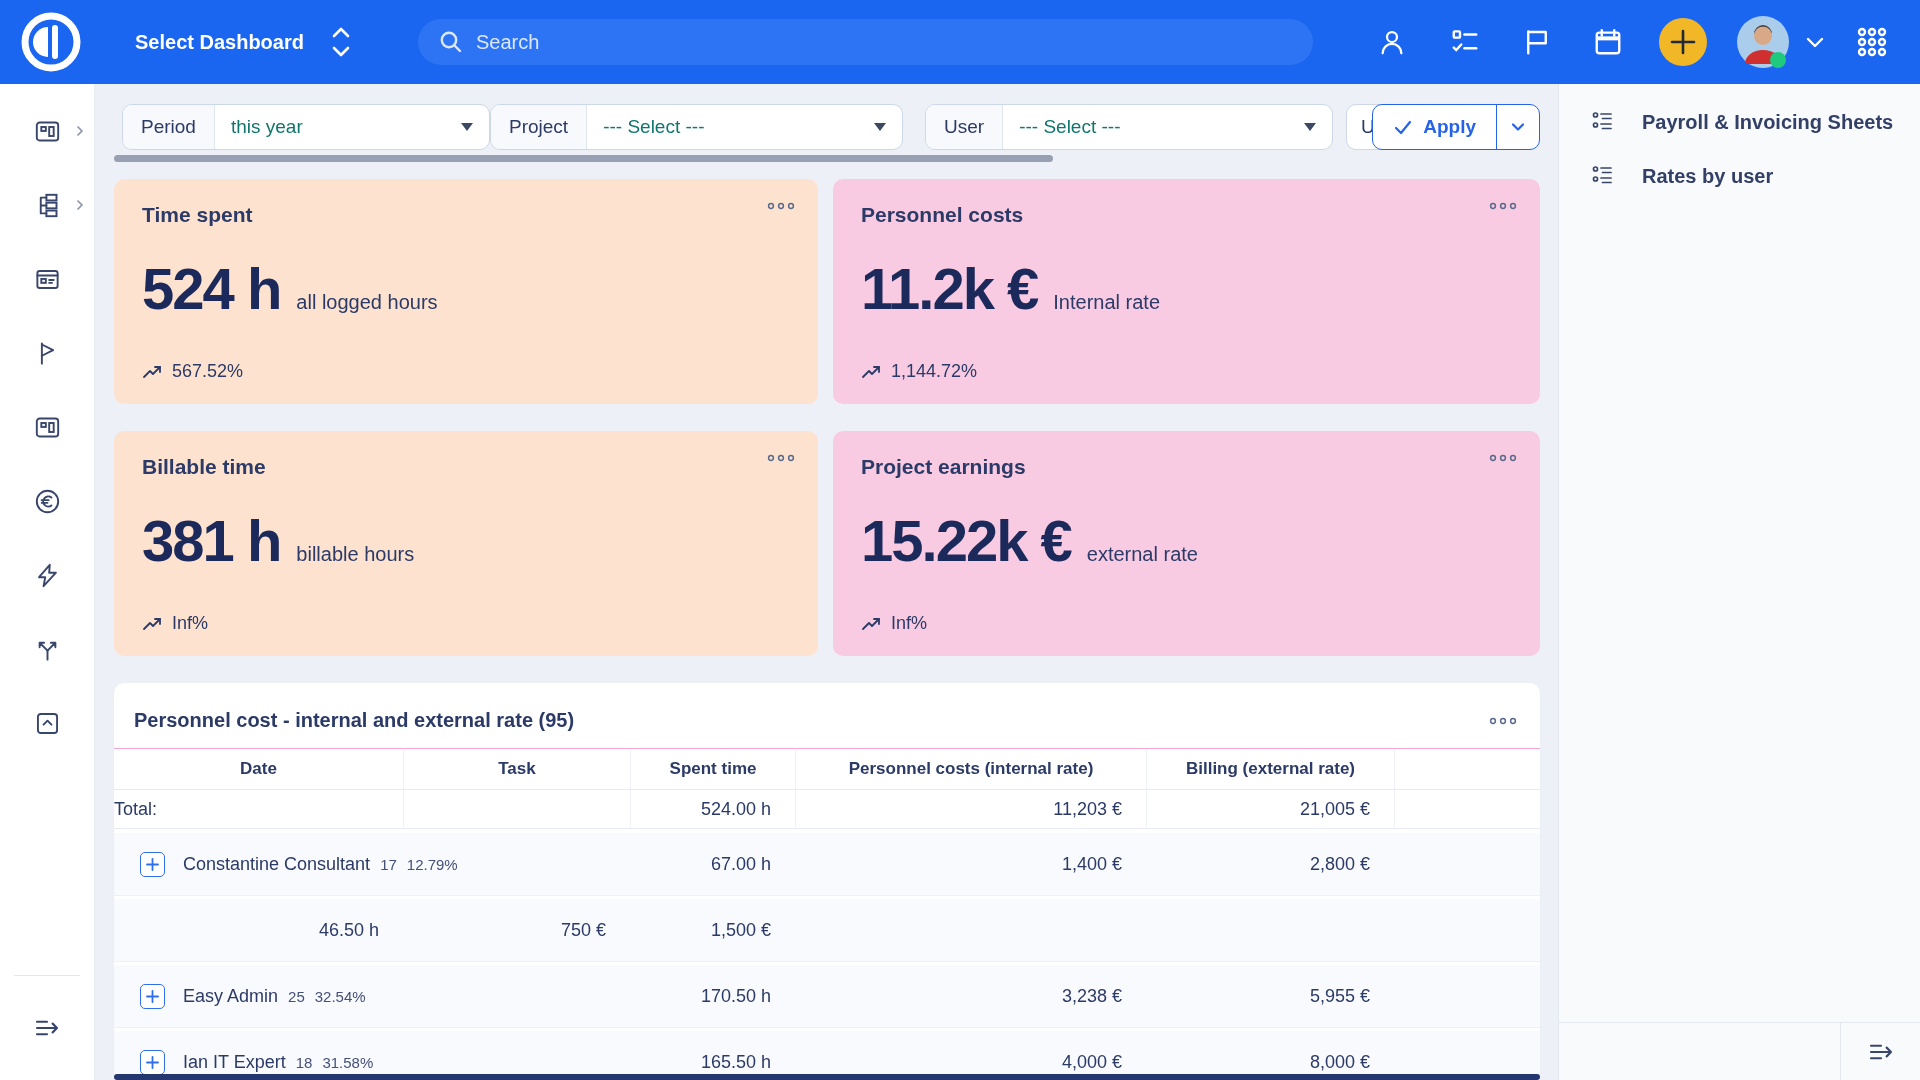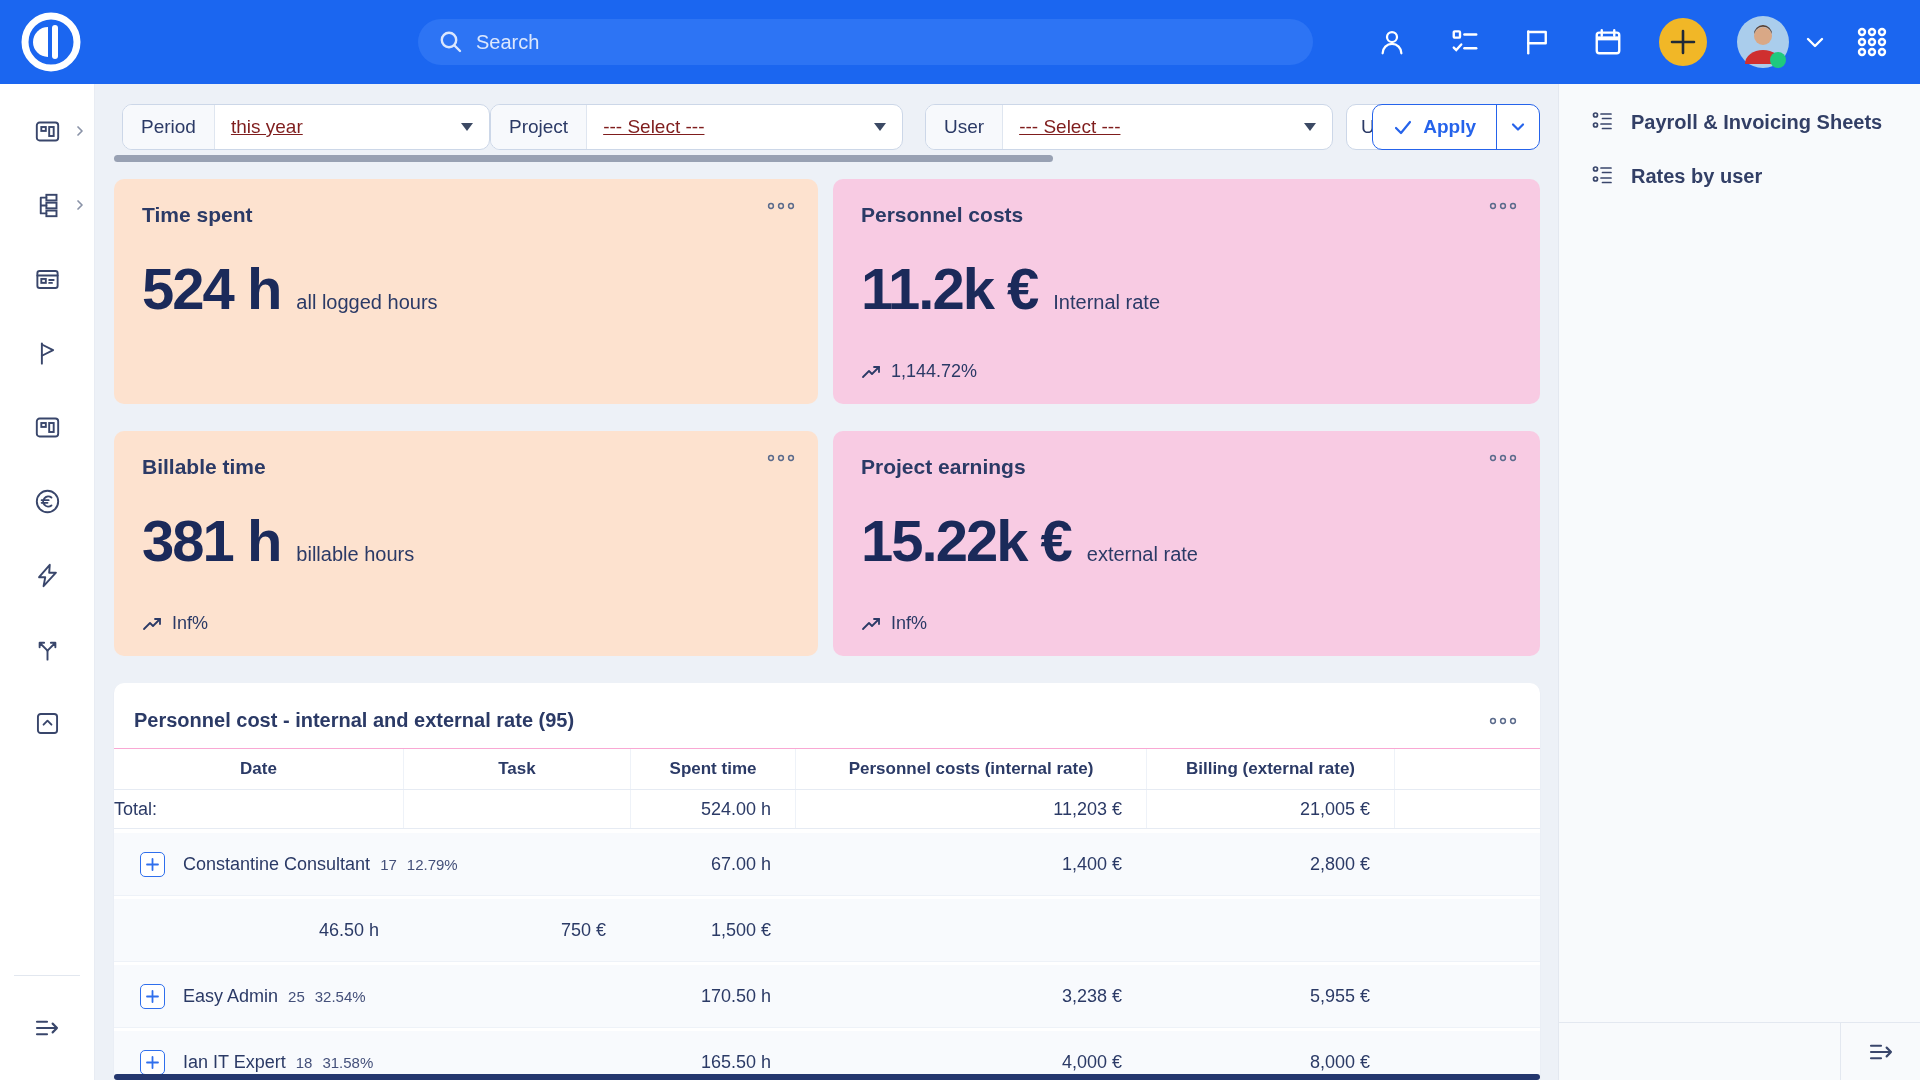--- a/index.html
+++ b/index.html
@@ -27,38 +27,38 @@
     border-right:1px solid #e8ecf3; z-index:10; padding-top:10px; }
   .lb-item { position:relative; height:74px; display:flex; align-items:center; justify-content:center; cursor:pointer; }
   .lb-item .chev { position:absolute; right:8px; top:50%; transform:translateY(-50%); }
   .lb-foot { position:absolute; left:0; bottom:0; width:100%; height:105px; }
   .lb-foot .rule { margin:0 14px; border-top:1px solid #e2e7ef; }
   .lb-foot .exp { height:104px; display:flex; align-items:center; justify-content:center; cursor:pointer; }
 
   
   .rightpanel { position:absolute; left:1558px; top:84px; width:362px; bottom:0; background:#f8fafc;
     border-left:1px solid #e3e8f0; z-index:10; }
-  .rp-item { display:flex; align-items:center; gap:16px; padding:0 0 0 32px; height:44px; margin-top:10px;
+  .rp-item { display:flex; align-items:center; gap:27px; padding:0 0 0 32px; height:44px; margin-top:10px;
     color:#323f66; font-size:20px; font-weight:700; cursor:pointer; }
   .rp-foot { position:absolute; left:0; bottom:0; width:100%; height:58px; border-top:1px solid #e3e8f0; display:flex; }
   .rp-foot .sp { flex:1; }
   .rp-foot .cell { width:80px; border-left:1px solid #e3e8f0; display:flex; align-items:center; justify-content:center; cursor:pointer; }
 
   
   .main { position:absolute; left:95px; top:84px; width:1463px; bottom:0; background:#edf1f7;
     padding:0 18px 0 19px; overflow:hidden; }
 
   
   .filters { position:relative; margin-top:20px; height:46px; }
   .pill { position:absolute; top:0; height:46px; background:#fff; border:1px solid #ccd7e8; border-radius:10px;
     display:flex; align-items:stretch; overflow:hidden; }
   .pill .lab { display:flex; align-items:center; padding:0 18px; background:#f7f9fc; border-right:1px solid #dfe6f0;
     color:#2b3a66; font-size:19px; }
   .pill .val { display:flex; align-items:center; justify-content:space-between; flex:1; padding:0 16px;
-    color:#7f1d1d; font-size:19px; cursor:pointer;text-decoration:underline; }
+    color:#0f766e; font-size:19px; cursor:pointer; }
   .tri { width:0; height:0; border-left:6px solid transparent; border-right:6px solid transparent;
     border-top:8px solid #3c4964; margin-left:12px; }
   .applygroup { position:absolute; top:0; right:0; height:46px; display:flex; background:#fff;
     border:1.5px solid #2563eb; border-radius:10px; overflow:hidden; z-index:3; }
   .applymain { display:flex; align-items:center; gap:10px; padding:0 20px; color:#2563eb; font-size:19px;
     font-weight:700; cursor:pointer; }
   .applychev { width:43px; border-left:1.5px solid #2563eb; display:flex; align-items:center; justify-content:center; cursor:pointer; }
   .cutpill { position:absolute; top:0; right:150px; width:44px; height:46px; background:#fff;
     border:1px solid #ccd7e8; border-radius:10px 0 0 10px; display:flex; align-items:center; padding-left:14px;
     color:#2b3a66; font-size:19px; z-index:1; }
@@ -109,20 +109,27 @@
 <body>
 
 <div class="topbar">
   <div class="logo">
     <svg width="66" height="66" viewBox="0 0 66 66">
       <circle cx="33" cy="33" r="26" fill="none" stroke="#fff" stroke-width="7"></circle>
       <path d="M30 18 a15 15 0 0 0 0 30 z" fill="#fff"></path>
       <rect x="34" y="16" width="6" height="34" rx="3" fill="#fff"></rect>
     </svg>
   </div>
+  <div class="dash-select">
+    <span>Select Dashboard</span>
+    <svg width="22" height="34" viewBox="0 0 22 34" fill="none" stroke="#fff" stroke-width="2.6" stroke-linecap="round" stroke-linejoin="round">
+      <path d="M4 11 L11 4 L18 11"></path>
+        <path d="M4 23 L11 30 L18 23"></path>
+    </svg>
+  </div>
   <div class="searchbar">
     <svg width="26" height="26" viewBox="0 0 26 26" fill="none" stroke="#dbe7fd" stroke-width="2.4" stroke-linecap="round">
       <circle cx="11" cy="11" r="7.2"></circle>
         <path d="M16.5 16.5 L22 22"></path>
     </svg>
     <input type="text" placeholder="Search" style="">
   </div>
 
   <div class="top-ico" style="left:1370px">
     <svg width="30" height="30" viewBox="0 0 24 24" fill="none" stroke="#fff" stroke-width="1.8" stroke-linecap="round">
@@ -345,20 +352,27 @@
         <svg width="30" height="10" viewBox="0 0 30 10" fill="none" stroke="#5b6b8c" stroke-width="1.5">
             <circle cx="5" cy="5" r="2.4"></circle>
             <circle cx="15" cy="5" r="2.4"></circle>
             <circle cx="25" cy="5" r="2.4"></circle>
           </svg>
       </div>
       <div class="vrow">
           <span class="big">524 h</span>
           <span class="sub">all logged hours</span>
         </div>
+      <div class="trend">
+        <svg width="24" height="20" viewBox="0 0 24 20" fill="none" stroke="#2b3a66" stroke-width="1.8" stroke-linecap="round" stroke-linejoin="round">
+            <path d="M2 15 L8 9 L11 12 L18 5"></path>
+            <path d="M13 5 H18 V10"></path>
+          </svg>
+        <span>567.52%</span>
+      </div>
     </div>
     <div class="card pink">
       <h3>Personnel costs</h3>
       <div class="menu">
         <svg width="30" height="10" viewBox="0 0 30 10" fill="none" stroke="#5b6b8c" stroke-width="1.5">
             <circle cx="5" cy="5" r="2.4"></circle>
             <circle cx="15" cy="5" r="2.4"></circle>
             <circle cx="25" cy="5" r="2.4"></circle>
           </svg>
       </div>

